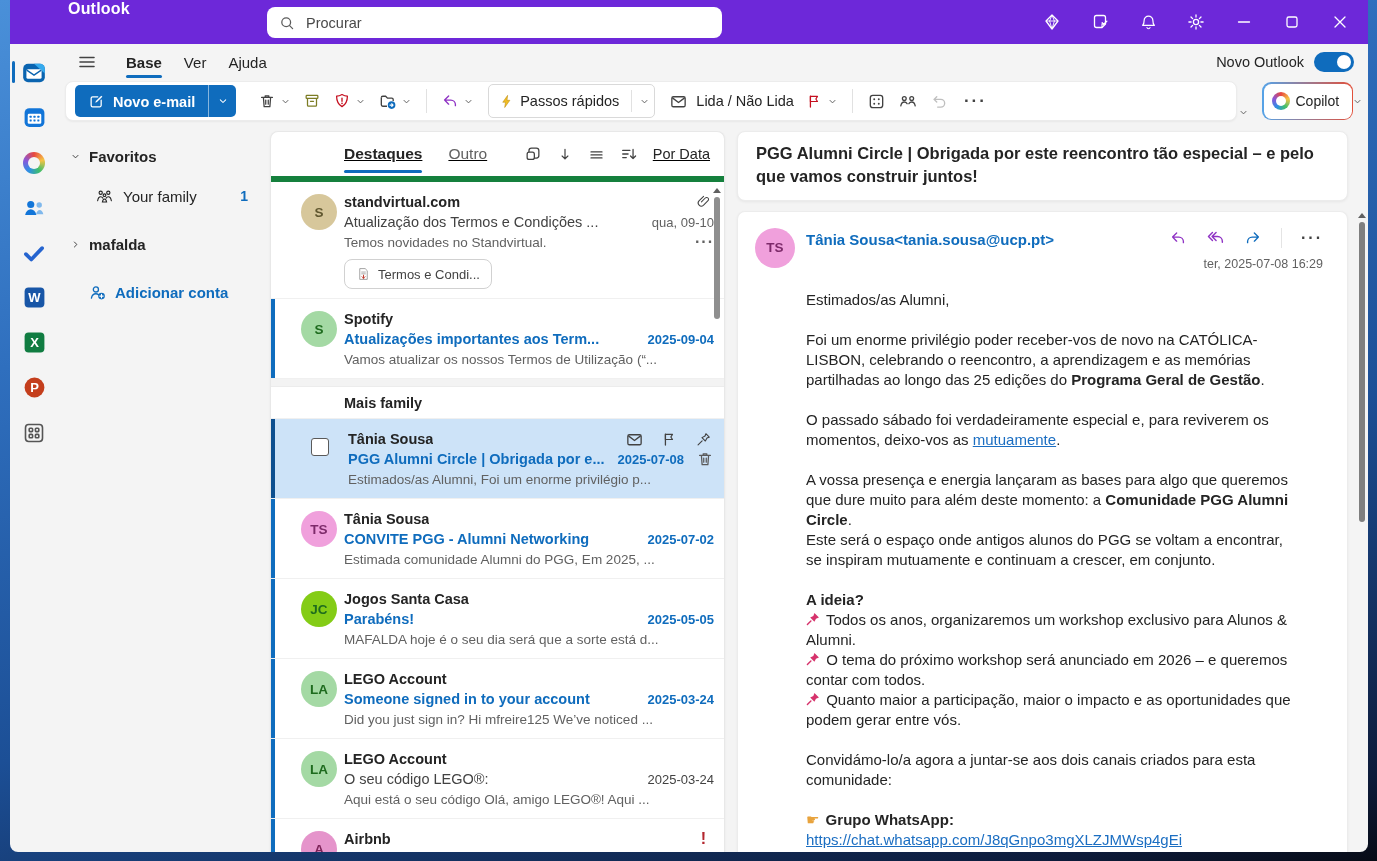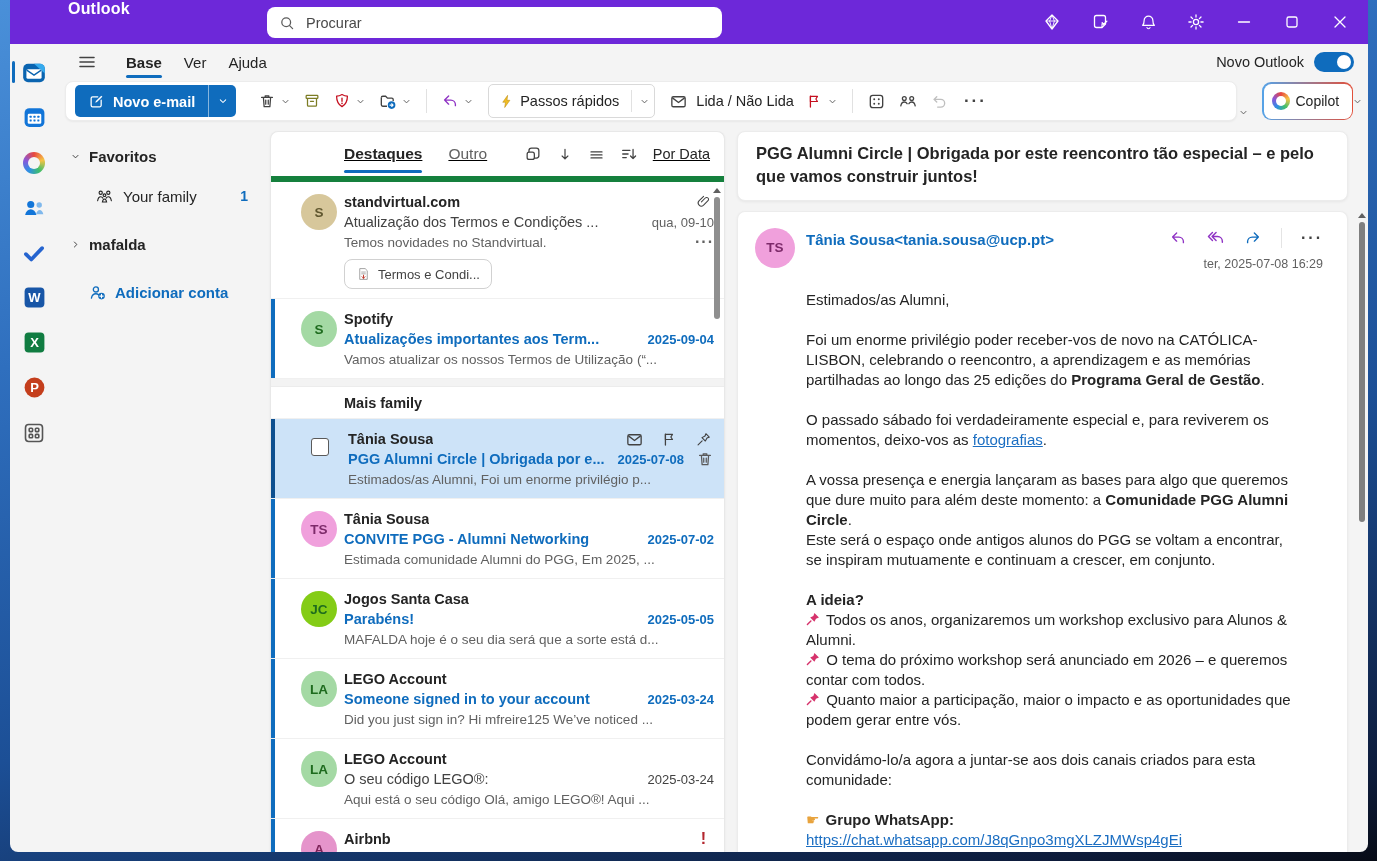--- a/index.html
+++ b/index.html
@@ -757,21 +757,21 @@
                       </svg>
                     </span>
                   <span class="act-div"></span>
                   <span class="act-dots">···</span>
                 </div>
                 <span class="msg-date">ter, 2025-07-08 16:29</span>
               </div>
               <div class="msg-body" id="msg-body">
                   <div class="para">Estimados/as Alumni,</div>
                   <div class="para">Foi um enorme privilégio poder receber-vos de novo na CATÓLICA-LISBON, celebrando o reencontro, a aprendizagem e as memórias partilhadas ao longo das 25 edições do <strong>Programa Geral de Gestão</strong>.</div>
-                  <div class="para">O passado sábado foi verdadeiramente especial e, para reviverem os momentos, deixo-vos as <a href="#">fotografias</a>.</div>
+                  <div class="para">O passado sábado foi verdadeiramente especial e, para reviverem os momentos, deixo-vos as <a href="#">mutuamente</a>.</div>
                   <div class="para">A vossa presença e energia lançaram as bases para algo que queremos que dure muito para além deste momento: a <strong>Comunidade PGG Alumni Circle</strong>.<br>Este será o espaço onde antigos alunos do PGG se voltam a encontrar, se inspiram mutuamente e continuam a crescer, em conjunto.</div>
                   <div class="para"><strong>A ideia?</strong><br><span class="glyph-pin"><svg width="14" height="14" viewBox="0 0 16 16">
                         <path d="M9.6 1.2 14.8 6.4 11.4 7.6 9.6 11.2 4.8 6.4 8.4 4.6z" fill="#d6336c"></path>
                         <path d="M5.6 10.4 1.6 14.4" stroke="#d6336c" stroke-width="1.6" stroke-linecap="round"></path>
                       </svg></span> Todos os anos, organizaremos um workshop exclusivo para Alunos &amp; Alumni.<br><span class="glyph-pin"><svg width="14" height="14" viewBox="0 0 16 16">
                         <path d="M9.6 1.2 14.8 6.4 11.4 7.6 9.6 11.2 4.8 6.4 8.4 4.6z" fill="#d6336c"></path>
                         <path d="M5.6 10.4 1.6 14.4" stroke="#d6336c" stroke-width="1.6" stroke-linecap="round"></path>
                       </svg></span> O tema do próximo workshop será anunciado em 2026 – e queremos contar com todos.<br><span class="glyph-pin"><svg width="14" height="14" viewBox="0 0 16 16">
                         <path d="M9.6 1.2 14.8 6.4 11.4 7.6 9.6 11.2 4.8 6.4 8.4 4.6z" fill="#d6336c"></path>
                         <path d="M5.6 10.4 1.6 14.4" stroke="#d6336c" stroke-width="1.6" stroke-linecap="round"></path>

